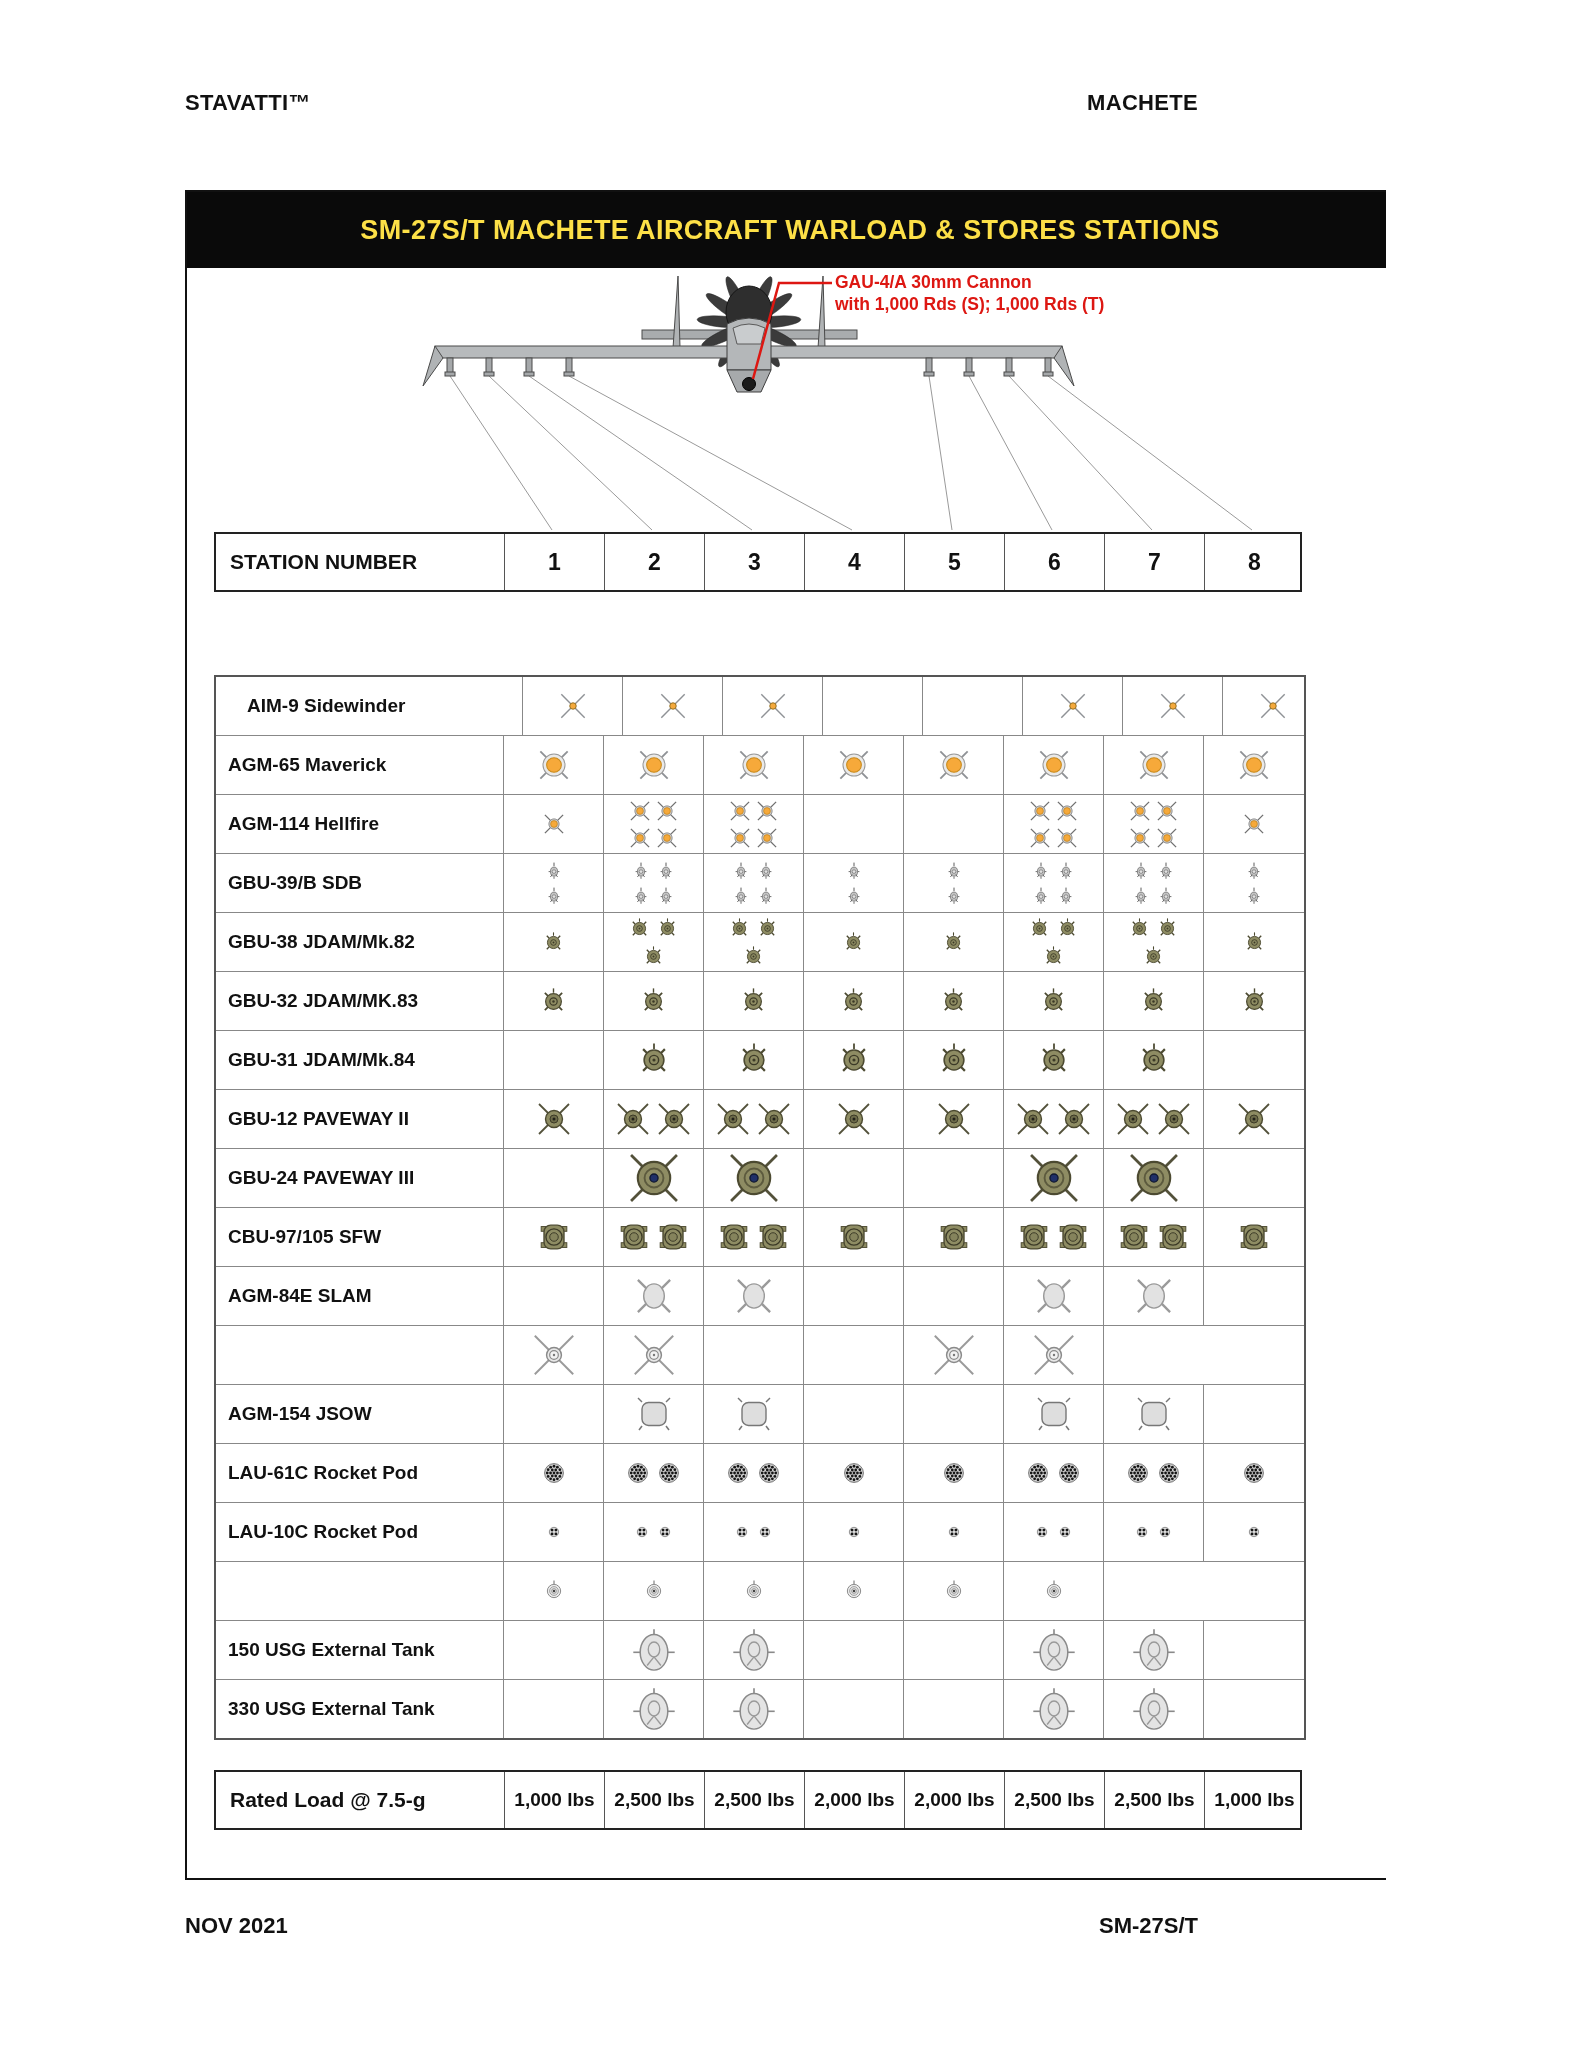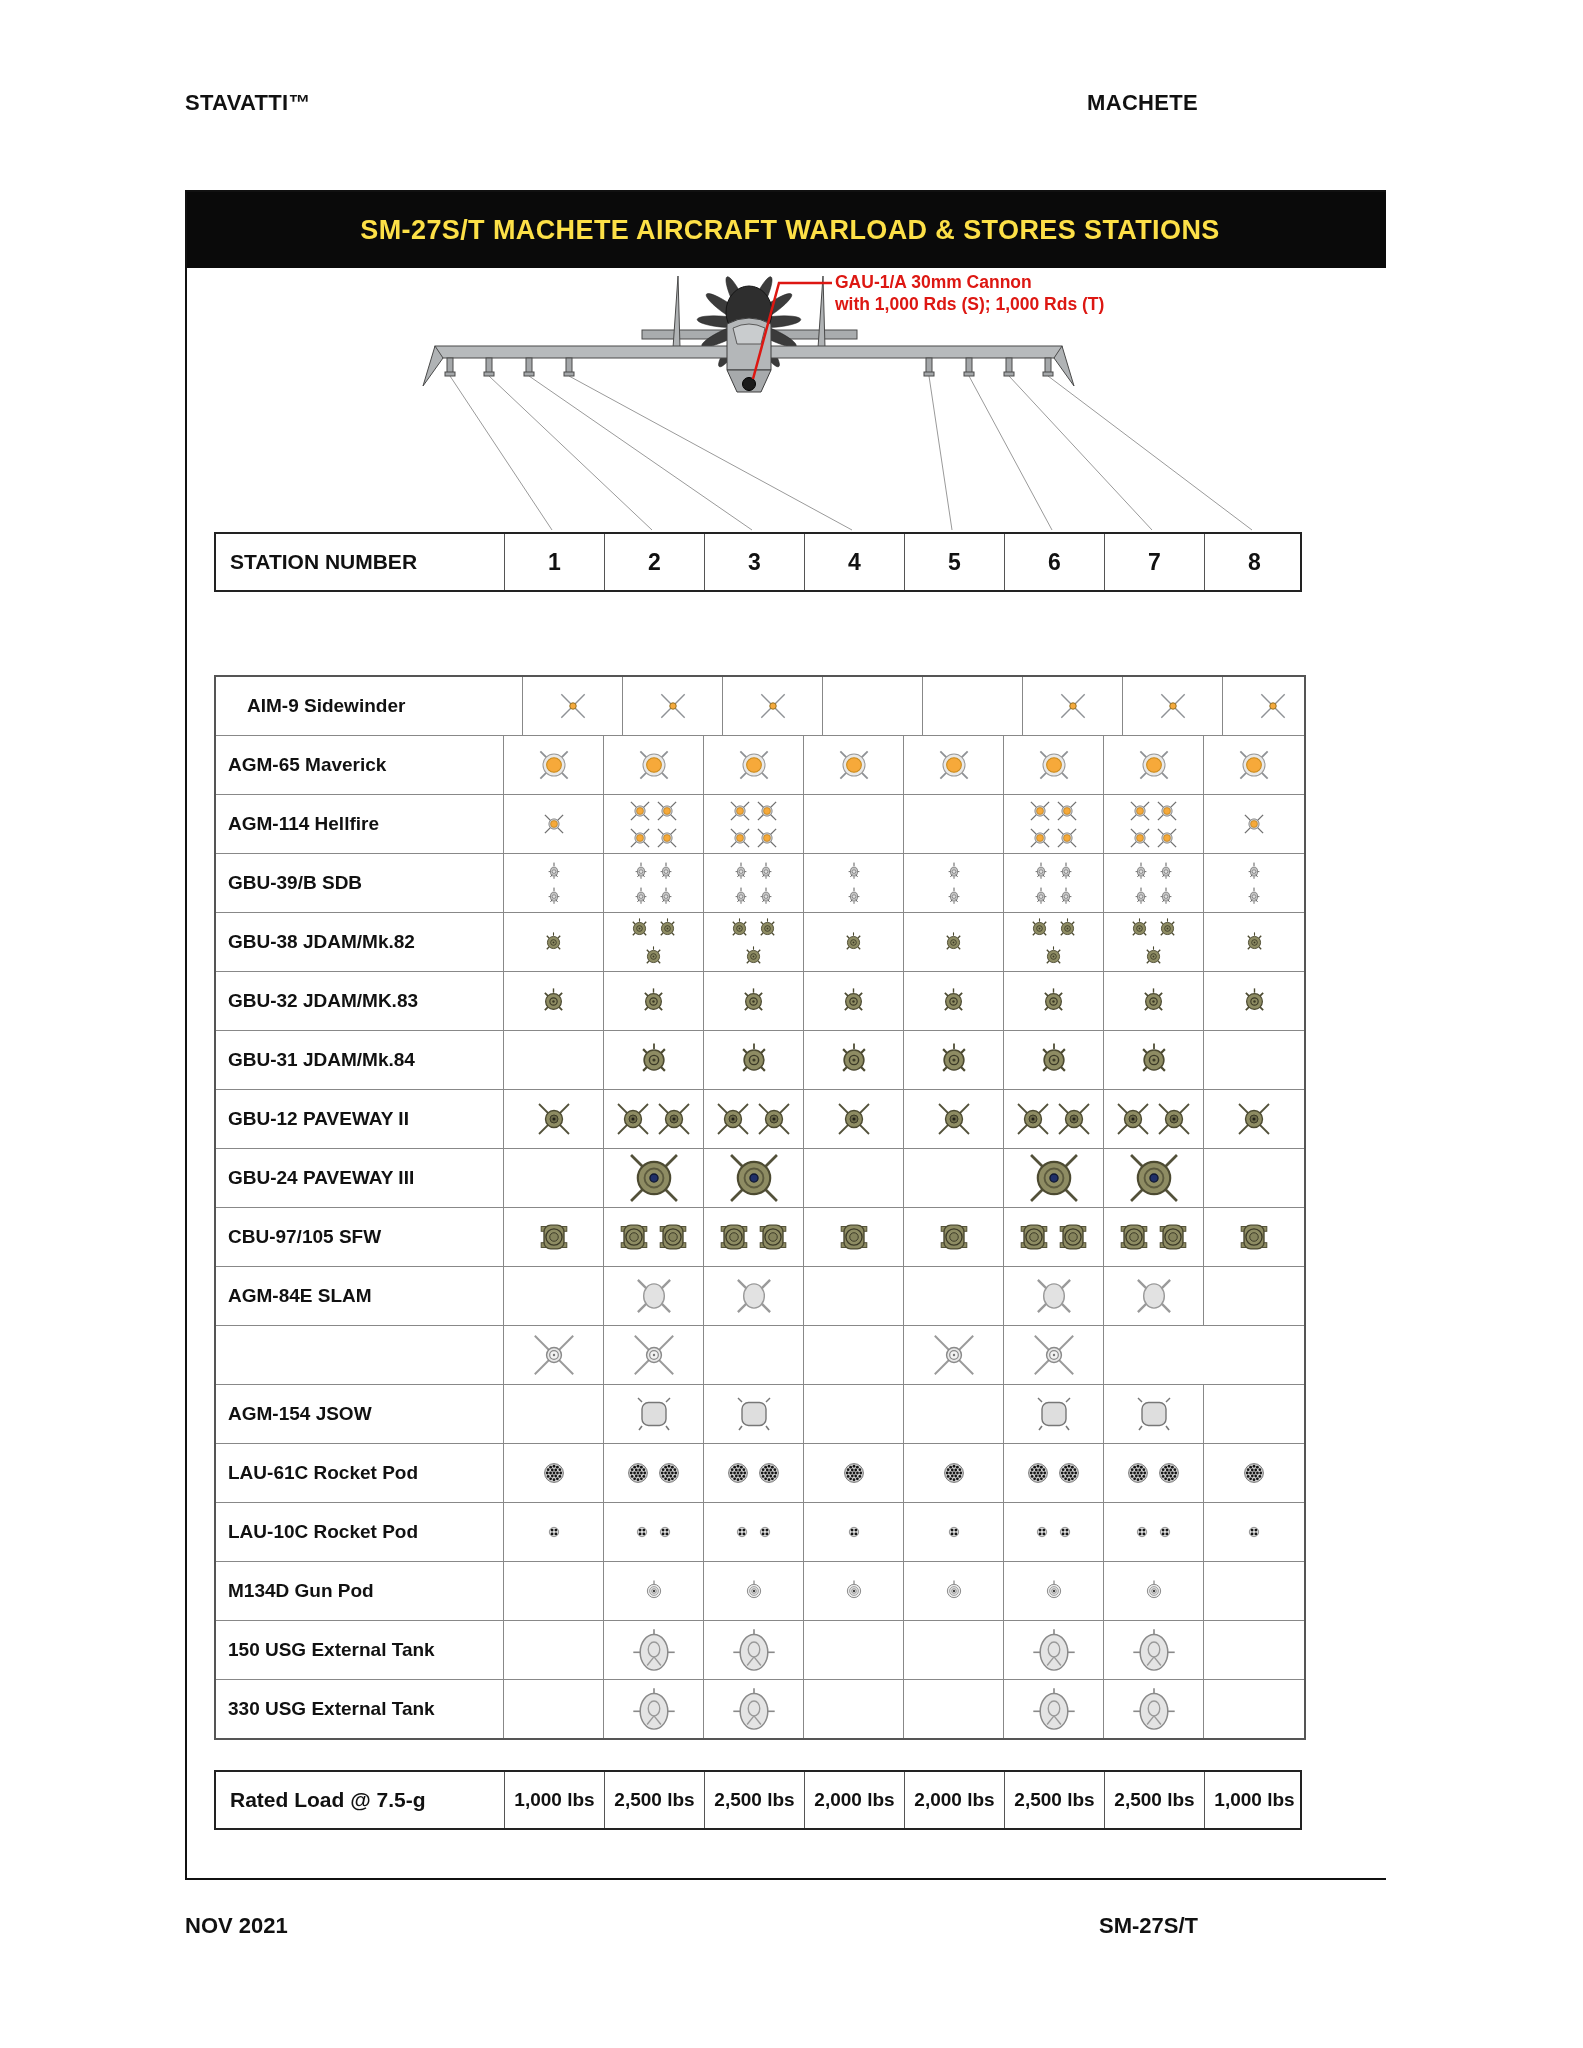--- a/index.html
+++ b/index.html
@@ -115,21 +115,21 @@
 
         <path d="M540,56 Q562,44 584,56 L584,102 L540,102 Z" fill="#b4b7b9" stroke="#3e3e3e"></path>
         <path d="M546,60 Q562,52 578,60 L574,76 L550,76 Z" fill="#c9ccce" stroke="#5a5a5a"></path>
         <path d="M540,102 L584,102 L574,124 L550,124 Z" fill="#a7aaac" stroke="#3e3e3e"></path>
 
         <circle cx="562" cy="116" r="6.5" fill="#1a1a1a" stroke="#000"></circle>
 
         <polyline points="645,15 592,15 566,111" fill="none" stroke-width="2.5" stroke="#dd1712"></polyline>
       </svg>
       <div class="callout" style="color: rgb(221, 23, 18);">
-        <div>GAU-1/A 30mm Cannon</div>
+        <div>GAU-4/A 30mm Cannon</div>
         <div>with 1,000 Rds (S); 1,000 Rds (T)</div>
       </div>
     </div>
 
     <div class="grid-table station-table" id="station-table">
       <div class="cell lbl">STATION NUMBER</div>
     <div class="cell">1</div>
         <div class="cell">2</div>
         <div class="cell">3</div>
         <div class="cell">4</div>
@@ -2010,21 +2010,20 @@
                   <circle cx="16.5" cy="16.5" r="2.6"></circle>
                   <circle cx="23.5" cy="16.5" r="2.6"></circle>
                   <circle cx="16.5" cy="23.5" r="2.6"></circle>
                   <circle cx="23.5" cy="23.5" r="2.6"></circle>
                 </g>
               </svg>
             </div>
           </div>
         </div>
         <div class="wrow">
-          <div class="wlbl">M134D Gun Pod</div>
           <div class="wcell"></div>
           <div class="wcell">
             <div class="cluster">
               <svg width="28" height="28" viewBox="0 0 40 40">
                 <line x1="20" y1="5" x2="20" y2="10" stroke="#666" stroke-width="1.4"></line>
                 <circle cx="20" cy="20" r="9.5" fill="#ececec" stroke="#777" stroke-width="1.2"></circle>
                 <circle cx="20" cy="20" r="6.3" fill="#e0e0e0" stroke="#888"></circle>
                 <circle cx="20" cy="20" r="3.4" fill="#d2d2d2" stroke="#888"></circle>
                 <circle cx="20" cy="20" r="1.4" fill="#111"></circle>
               </svg>

